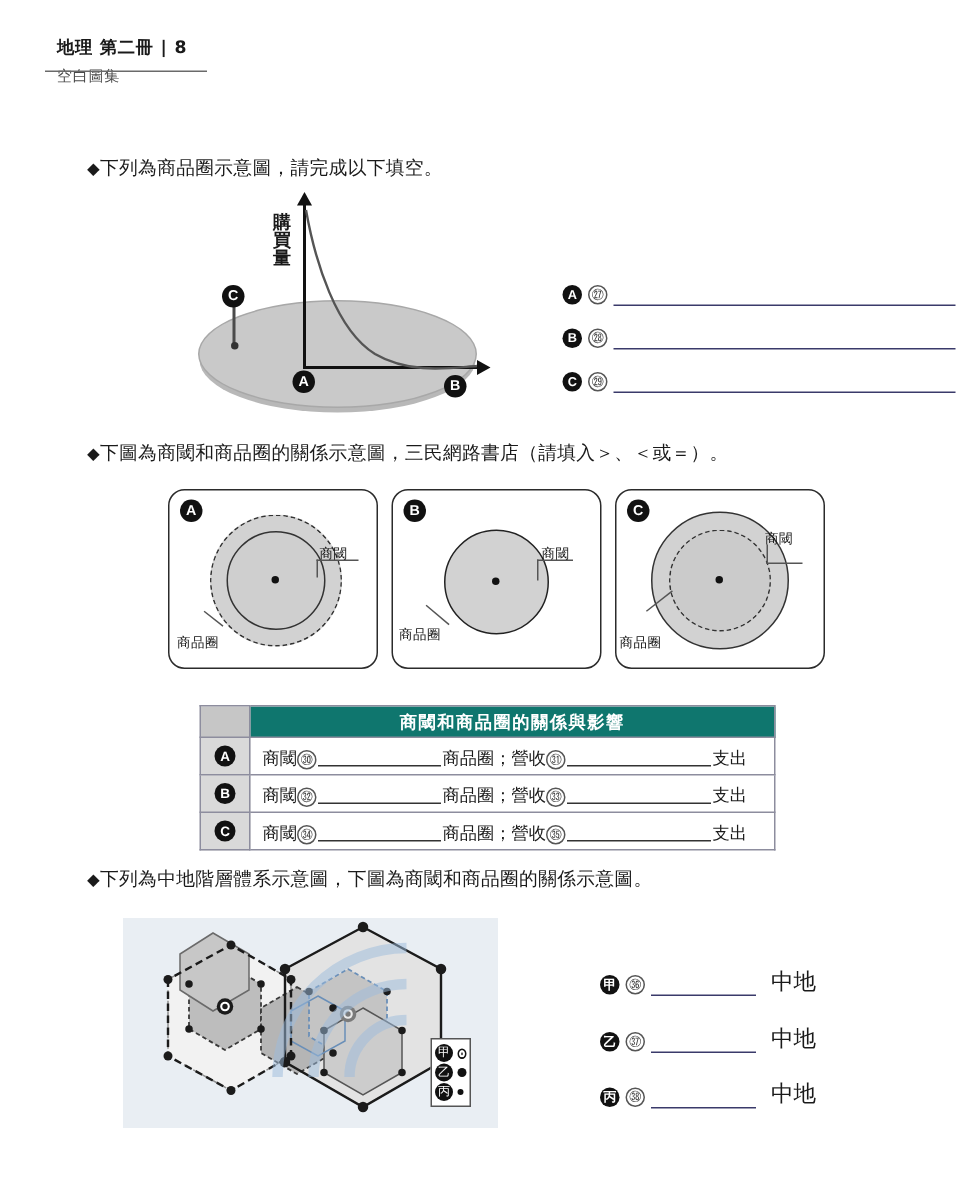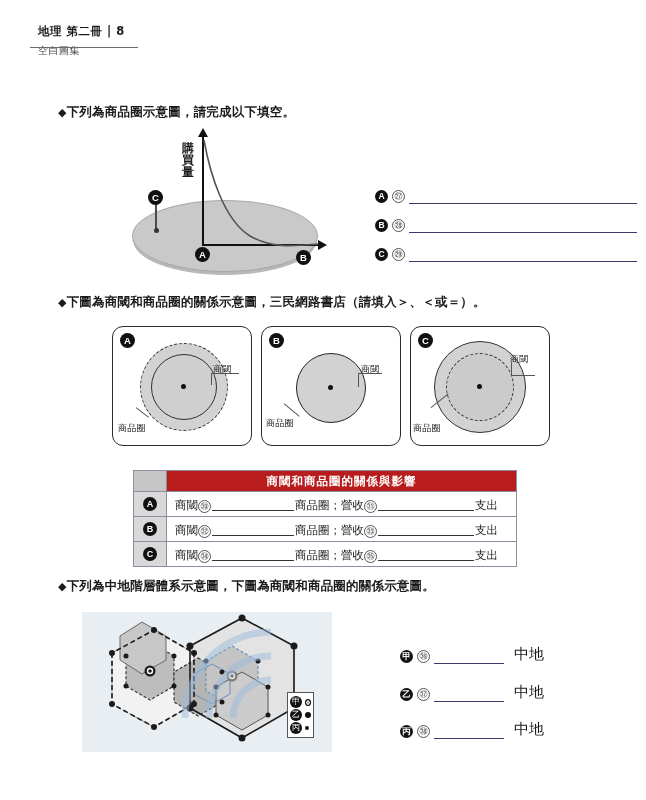--- a/index.html
+++ b/index.html
@@ -38,21 +38,21 @@
     font-size: 10px;
     color: #4a4a4a;
     padding-top: 3px;
     letter-spacing: .5px;
   }
 
   
   .prompt {
     position: absolute;
     font-size: 12.5px;
-    font-weight: bold;
+    font-weight: normal;
     letter-spacing: .2px;
     white-space: nowrap;
   }
   .prompt .dia { font-size: 11px; }
 
   
   #sec1-prompt { left: 58px; top: 104px; }
 
   .fig1 {
     position: absolute;
@@ -276,21 +276,21 @@
   }
   .tbl td, .tbl th {
     border: 1px solid #8d8d9e;
     padding: 0;
   }
   .tbl .hd-blank {
     width: 33px;
     background: #c6c6c6;
   }
   .tbl .hd-title {
-    background: #b91c1c;
+    background: #0f766e;
     color: #fff;
     text-align: center;
     font-size: 11.5px;
     font-weight: bold;
     letter-spacing: 1px;
     height: 21px;
   }
   .tbl .rowmark {
     background: #d9d9d9;
     text-align: center;

